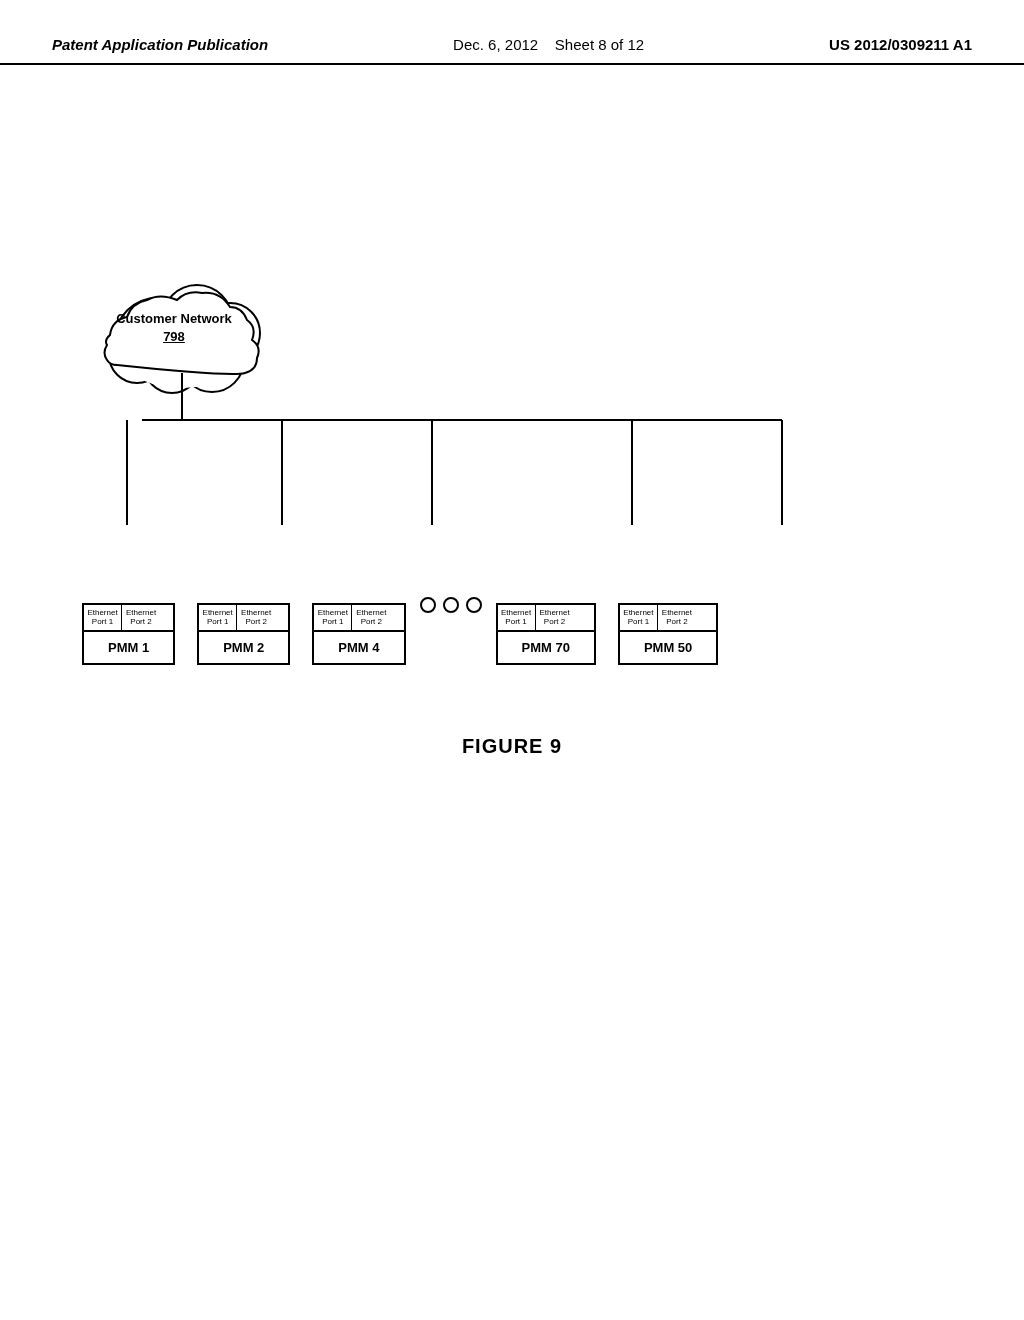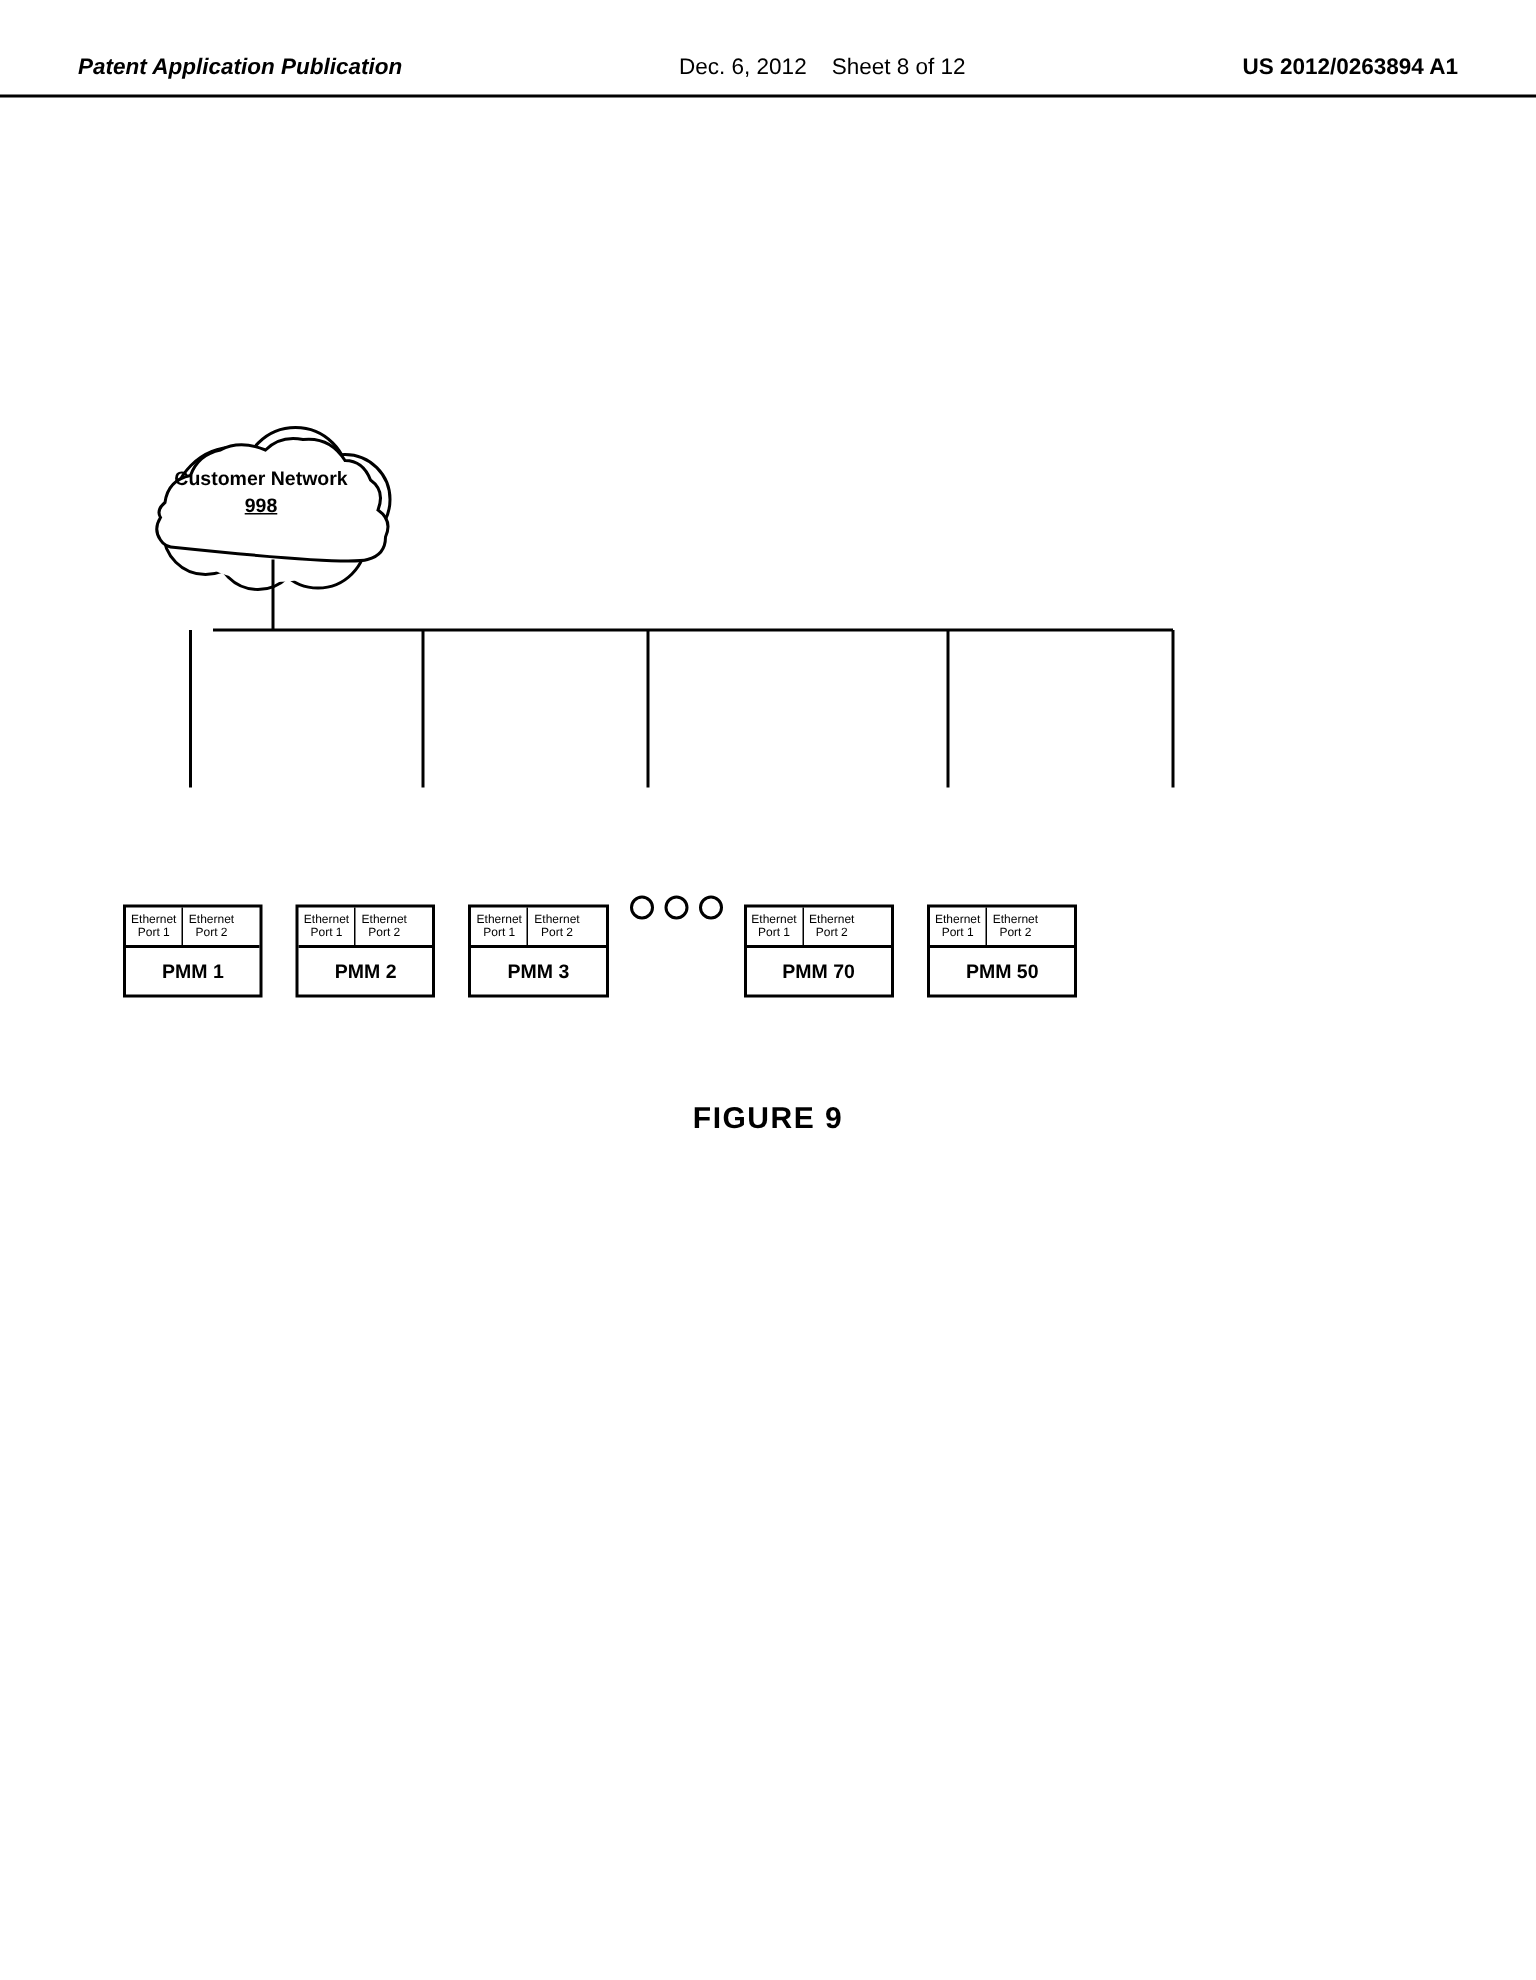--- a/index.html
+++ b/index.html
@@ -138,21 +138,21 @@
   </style>
 </head>
 <body>
 
 <div class="header">
   <div class="header-left">Patent Application Publication</div>
   <div class="header-center">
     <span>Dec. 6, 2012</span>&nbsp;&nbsp;&nbsp;
     <span>Sheet 8 of 12</span>
   </div>
-  <div class="header-right">US 2012/0263894 A1</div>
+  <div class="header-right">US 2012/0309211 A1</div>
 </div>
 
 <div class="main-content">
 
   <div class="diagram-container">
 
     <svg class="diagram-svg" viewBox="0 0 900 440" xmlns="http://www.w3.org/2000/svg">
 
       <g fill="white" stroke="black" stroke-width="2">
 
@@ -194,21 +194,21 @@
       <line x1="370" y1="165" x2="370" y2="270" stroke="black" stroke-width="2"></line>
 
       <line x1="570" y1="165" x2="570" y2="270" stroke="black" stroke-width="2"></line>
 
       <line x1="720" y1="165" x2="720" y2="270" stroke="black" stroke-width="2"></line>
 
     </svg>
 
     <div class="cloud-text" style="position:absolute; left:52px; top:55px; text-align:center; font-size:13px; font-weight:bold; line-height:1.4; width:120px;">
       <div>Customer Network</div>
-      <div><span style="text-decoration:underline;">998</span></div>
+      <div><span style="text-decoration:underline;">798</span></div>
     </div>
 
     <div class="pmm-boxes-row">
 
       <div class="pmm-group" style="margin-left:20px;">
         <div class="pmm-box">
           <div class="pmm-ports">
             <div class="port-box">
                 <div>Ethernet</div>
                 <div>Port 1</div>
@@ -247,21 +247,21 @@
           <div class="pmm-ports">
             <div class="port-box">
                 <div>Ethernet</div>
                 <div>Port 1</div>
               </div>
             <div class="port-box">
                 <div>Ethernet</div>
                 <div>Port 2</div>
               </div>
           </div>
-          <div class="pmm-label">PMM 3</div>
+          <div class="pmm-label">PMM 4</div>
         </div>
       </div>
 
       <div class="gap-section">
         <svg width="70" height="40" viewBox="0 0 70 40">
           <circle cx="12" cy="20" r="7" fill="none" stroke="black" stroke-width="2"></circle>
           <circle cx="35" cy="20" r="7" fill="none" stroke="black" stroke-width="2"></circle>
           <circle cx="58" cy="20" r="7" fill="none" stroke="black" stroke-width="2"></circle>
         </svg>
       </div>

